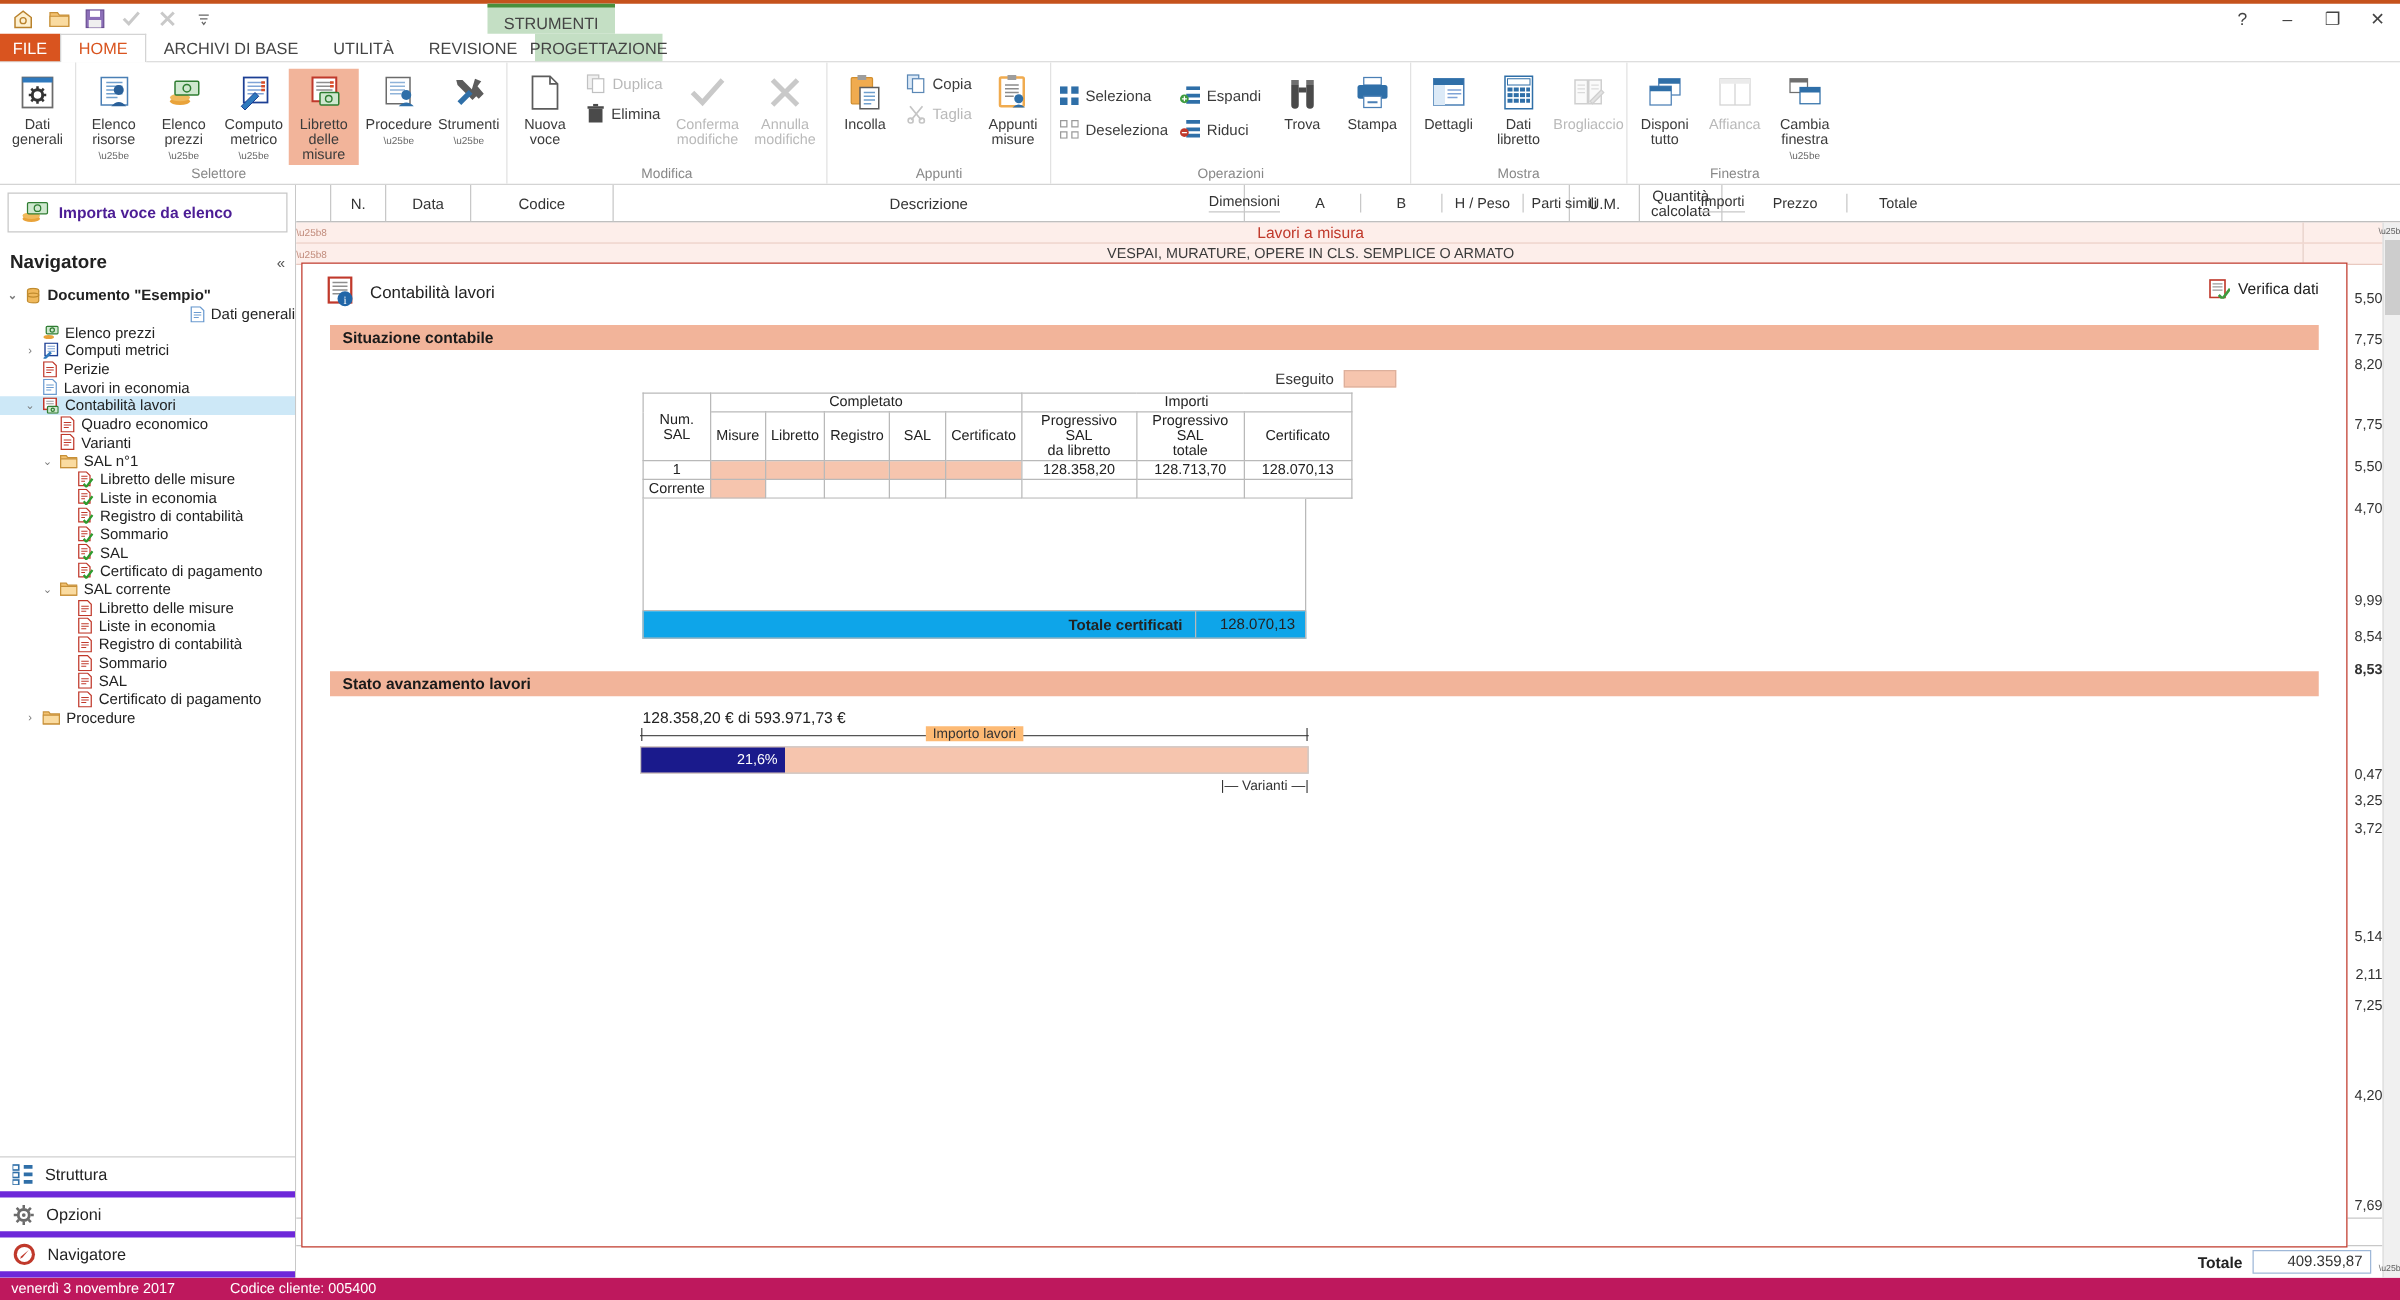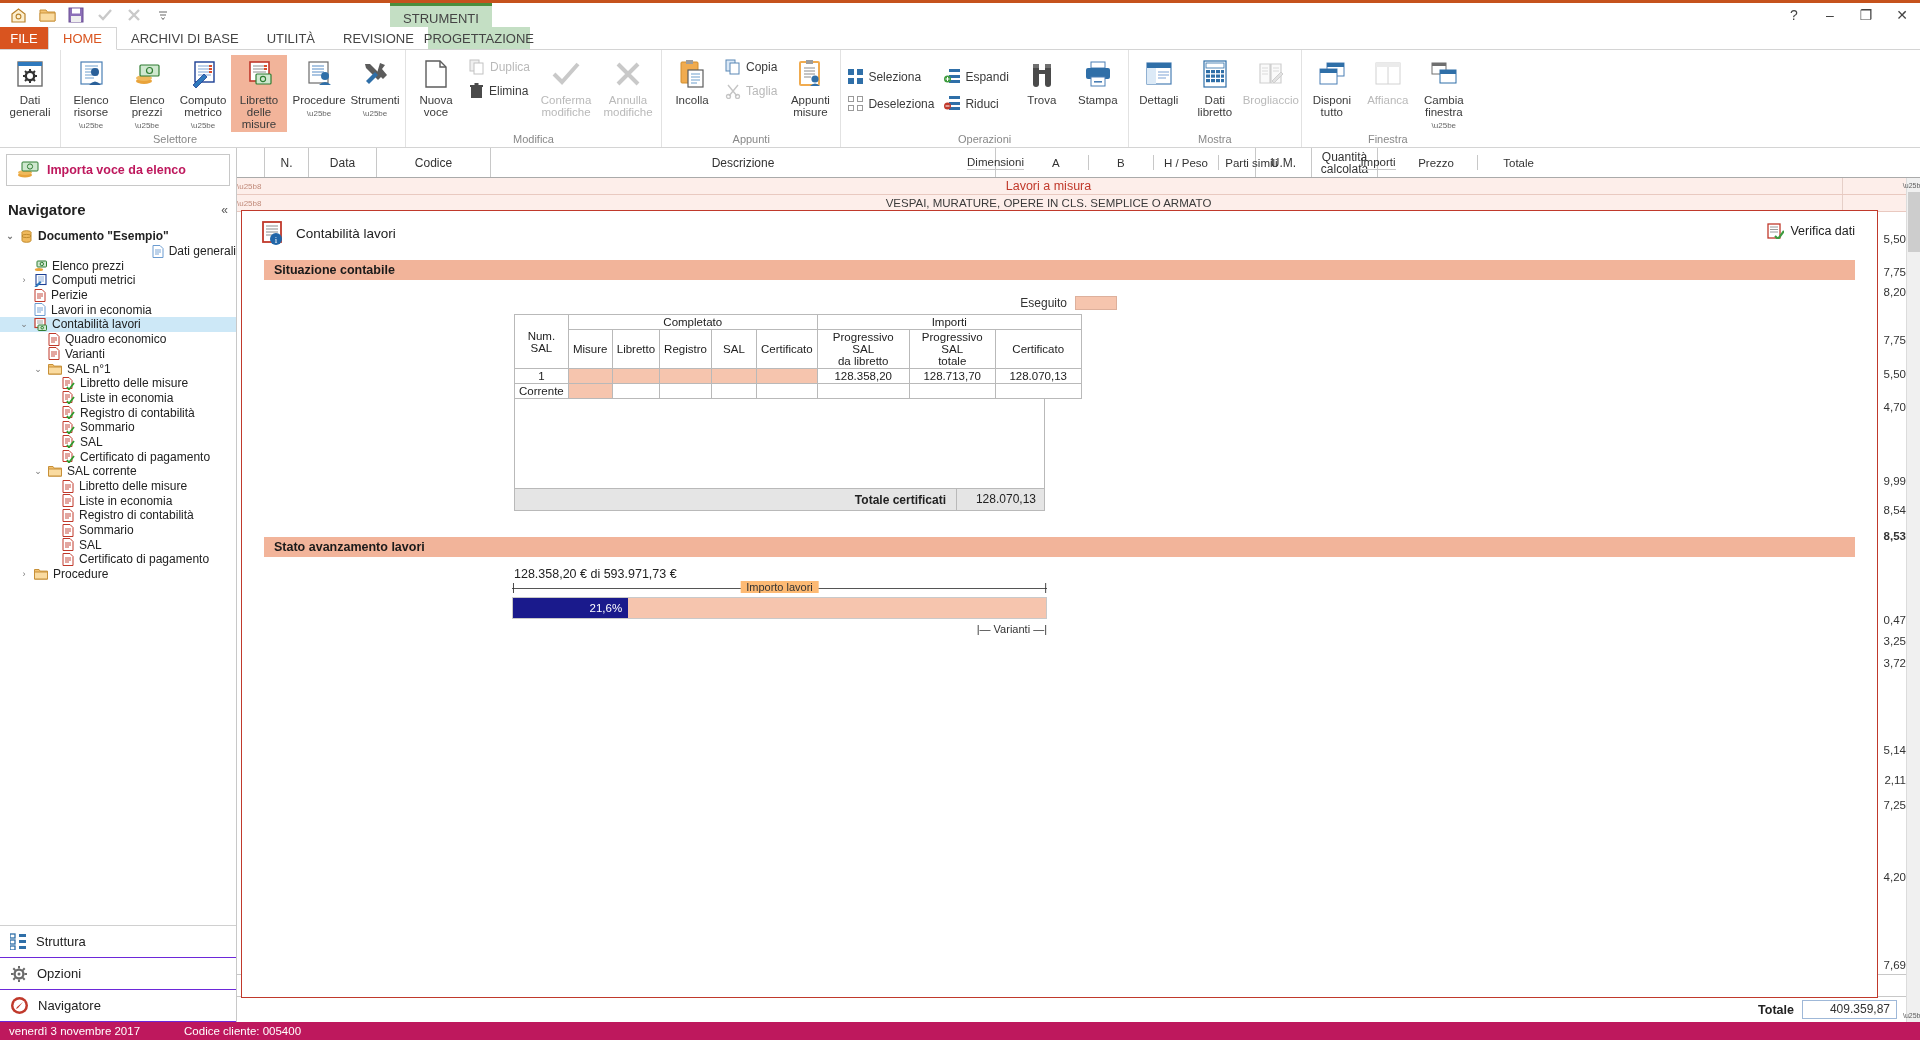--- a/index.html
+++ b/index.html
@@ -88,40 +88,40 @@
   
   .workspace{ display:flex; height:calc(1040px - 27px - 23px - 98px - 18px); }
   
   .leftpanel{
     width:237px; border-right:1px solid #c8c8c8; display:flex; flex-direction:column;
     background:#fff;
   }
   .importbox{
     margin:6px; height:32px; border:1px solid #c8c8c8;
     display:flex; align-items:center; gap:8px; padding-left:10px;
-    font-weight:bold; font-size:12.5px; color:#be185d;
+    font-weight:bold; font-size:12.5px; color:#4c1d95;
   }
   .navtitle{
     font-size:15px; font-weight:bold; color:#222;
     padding:9px 10px 7px 8px; position:relative;
   }
   .navtitle .collapse{ position:absolute; right:8px; top:11px; font-size:12px; color:#555; font-weight:normal;}
   .tree{ flex:1; overflow:hidden; padding-top:4px;}
   .trow{
     display:flex; align-items:center; height:14.7px; font-size:12px; color:#222;
     gap:4px; white-space:nowrap;
   }
   .trow.sel{ background:#cde8f7;}
   .trow.bold{ font-weight:bold;}
   .twist{ width:12px; text-align:center; font-size:9px; color:#777;}
   .tlabel{ padding-left:1px;}
   .leftfoot{ border-top:1px solid #d0d0d0;}
   .lfitem{
     height:32px; display:flex; align-items:center; gap:9px; padding-left:10px;
-    font-size:13px; color:#222; border-bottom:1px solid #6d28d9;
+    font-size:13px; color:#222; border-bottom:5px solid #6d28d9;
   }
   .lfitem.active{ font-weight:normal;}
   
   .gridarea{ flex:1; display:flex; flex-direction:column; position:relative; background:#fff;}
   .gridheader{ display:flex; height:30px; border-bottom:1px solid #aaa; background:#fff; font-size:12px; color:#333;}
   .gh{ border-right:1px solid #c8c8c8; display:flex; align-items:center; justify-content:center; text-align:center; line-height:12px;}
   .gh2{ display:flex; flex-direction:row;}
   .gh2 .top{ height:14px; border-bottom:1px solid #c8c8c8; display:flex; align-items:center; justify-content:center; font-size:11.5px;}
   .gh2 .bot{ height:15px; display:flex;}
   .gh2 .bot > div{ display:flex; align-items:center; justify-content:center; border-right:1px solid #c8c8c8; font-size:11.5px;}
@@ -156,21 +156,21 @@
   table.sit{ border-collapse:collapse; margin-left:272px; font-size:11.5px; color:#222;}
   table.sit th, table.sit td{ border:1px solid #b9b9b9; padding:1px 4px; font-weight:normal; text-align:center;}
   table.sit th{ line-height:12px;}
   td.fill{ background:#f6c5ae;}
   td.num{ text-align:right; padding-right:8px;}
   .bigbox{
     margin-left:272px; width:531px; height:90px;
     border:1px solid #b9b9b9; border-top:none; background:#fff;
   }
   .totrow{
-    margin-left:272px; width:531px; height:22px; background:#e5e5e5;
+    margin-left:272px; width:531px; height:22px; background:#0ea5e9;
     border:1px solid #b9b9b9; border-top:none; display:flex; align-items:center;
     font-size:12px; color:#222;
   }
   .totrow .lab{ flex:1; text-align:right; padding-right:10px; font-weight:bold;}
   .totrow .val{ width:88px; text-align:right; padding-right:8px; border-left:1px solid #b9b9b9; height:100%; line-height:20px;}
   .sal-info{ margin:10px 0 0 272px; font-size:12.5px; color:#222;}
   .prog-wrap{ margin-left:270px; width:535px; position:relative;}
   .ticks{ position:relative; height:14px; font-size:11px; color:#333;}
   .ticks .tk{ position:absolute; top:0;}
   .barouter{

